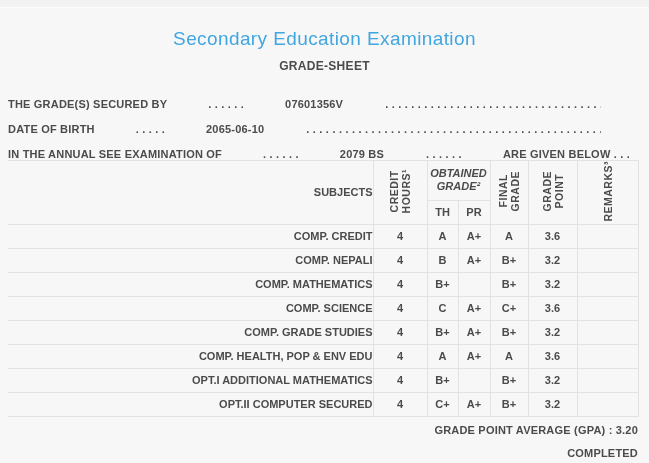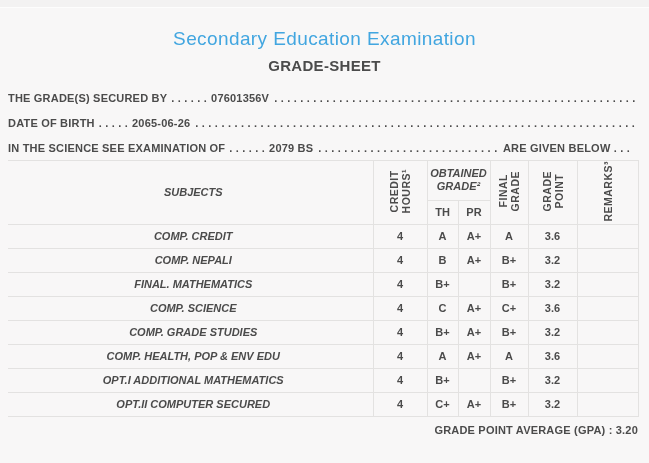--- a/index.html
+++ b/index.html
@@ -25,47 +25,47 @@
     text-align:center;
     font-size:19px;
     font-weight:400;
     letter-spacing:.4px;
     color:var(--accent);
     line-height:22px;
   }
   .subtitle{
     margin-top:9px;
     text-align:center;
-    font-size:15px;
+    font-size:12px;
     letter-spacing:.3px;
     line-height:14px;
   }
   .info{margin:12px 11px 0 8px;}
   .info-line{
-    display:flex;align-items:center;height:25px;
-    white-space:pre;letter-spacing:.2px;
+    display:flex;align-items:flex-end;height:25px;
+    white-space:pre;letter-spacing:.2px;gap:37px;
   }
   .info-line .leader{margin:0 4px;}
   .info-line .fill{flex:1;overflow:hidden;margin-left:5px;}
   .info-line .suffix:not(:empty){margin-left:5px;margin-right:8px;}
   .grade-table{
     border-collapse:collapse;table-layout:fixed;
     margin:0 11px 0 8px;width:630px;
     border-top:1px solid var(--border);
     border-right:1px solid var(--border);
     font-size:11px;
   }
   .grade-table th,.grade-table td{
     border-bottom:1px solid var(--border);
     border-left:1px solid var(--border);
     padding:0;
     font-weight:700;
     color:var(--text);
   }
-  .grade-table .col-subject{border-left:none;text-align:center;padding-left:6px;font-style:italic;}
+  .grade-table .col-subject{border-left:none;text-align:right;padding-left:6px;}
   thead tr.r1{height:37px;}
   thead tr.r2{height:22px;}
   thead th{text-align:center;vertical-align:middle;}
   .vert{
     display:inline-block;
     writing-mode:vertical-rl;
     transform:rotate(180deg);
     white-space:pre-line;
     line-height:12px;
     font-size:10.5px;
@@ -91,26 +91,26 @@
       <div class="info-line">
     <span class="lbl">THE GRADE(S) SECURED BY</span>
     <span class="leader">. . . . . .</span>
     <span class="val">07601356V</span>
     <span class="fill">. . . . . . . . . . . . . . . . . . . . . . . . . . . . . . . . . . . . . . . . . . . . . . . . . . . . . . . . . . . . . . . . . . . . . . . . . . . . . . . . . . . . . . . . . . . . . . . . . . . . . . . . . . . . . . . . . . . .</span>
     <span class="suffix"></span>
   </div>
       <div class="info-line">
     <span class="lbl">DATE OF BIRTH</span>
     <span class="leader">. . . . .</span>
-    <span class="val">2065-06-26</span>
+    <span class="val">2065-06-10</span>
     <span class="fill">. . . . . . . . . . . . . . . . . . . . . . . . . . . . . . . . . . . . . . . . . . . . . . . . . . . . . . . . . . . . . . . . . . . . . . . . . . . . . . . . . . . . . . . . . . . . . . . . . . . . . . . . . . . . . . . . . . . .</span>
     <span class="suffix"></span>
   </div>
       <div class="info-line">
-    <span class="lbl">IN THE SCIENCE SEE EXAMINATION OF</span>
+    <span class="lbl">IN THE ANNUAL SEE EXAMINATION OF</span>
     <span class="leader">. . . . . .</span>
     <span class="val">2079 BS</span>
     <span class="fill">. . . . . . . . . . . . . . . . . . . . . . . . . . . . . . . . . . . . . . . . . . . . . . . . . . . . . . . . . . . . . . . . . . . . . . . . . . . . . . . . . . . . . . . . . . . . . . . . . . . . . . . . . . . . . . . . . . . .</span>
     <span class="suffix">ARE GIVEN BELOW . . .</span>
   </div>
     </div>
 
   <table class="grade-table">
     <colgroup>
       <col style="width:365px">
@@ -154,21 +154,21 @@
         <tr class="grade-row">
     <td class="col-subject">COMP. NEPALI</td>
     <td class="c">4</td>
     <td class="c">B</td>
     <td class="c">A+</td>
     <td class="c">B+</td>
     <td class="c">3.2</td>
     <td class="c"></td>
   </tr>
         <tr class="grade-row">
-    <td class="col-subject">FINAL. MATHEMATICS</td>
+    <td class="col-subject">COMP. MATHEMATICS</td>
     <td class="c">4</td>
     <td class="c">B+</td>
     <td class="c"></td>
     <td class="c">B+</td>
     <td class="c">3.2</td>
     <td class="c"></td>
   </tr>
         <tr class="grade-row">
     <td class="col-subject">COMP. SCIENCE</td>
     <td class="c">4</td>
@@ -212,14 +212,15 @@
     <td class="c">A+</td>
     <td class="c">B+</td>
     <td class="c">3.2</td>
     <td class="c"></td>
   </tr>
       </tbody>
   </table>
 
   <div class="footer">
     <div class="gpa">GRADE POINT AVERAGE (GPA) : 3.20</div>
+    <div class="status">COMPLETED</div>
   </div>
 </div>
 
 </body></html>

